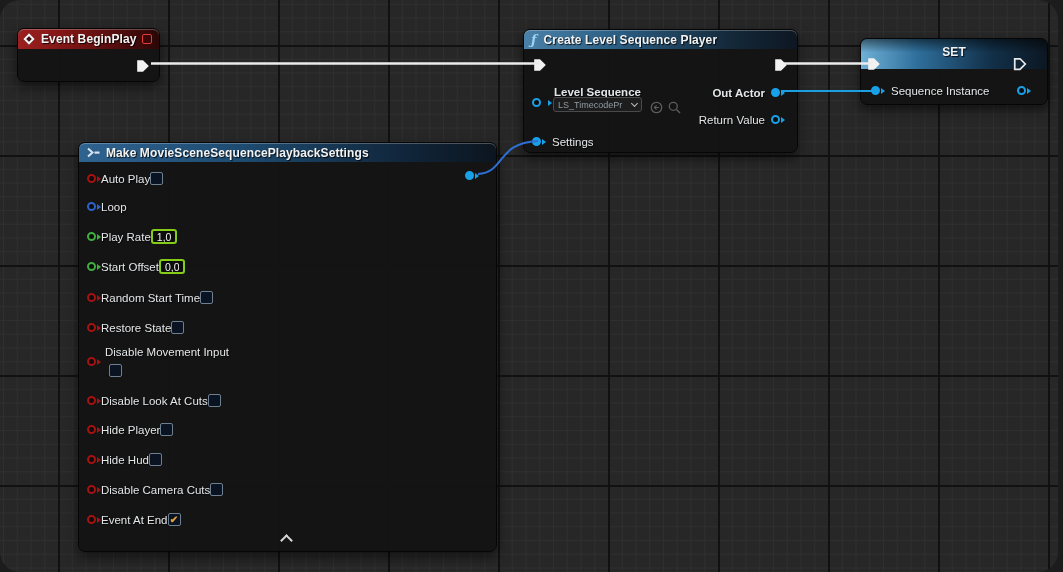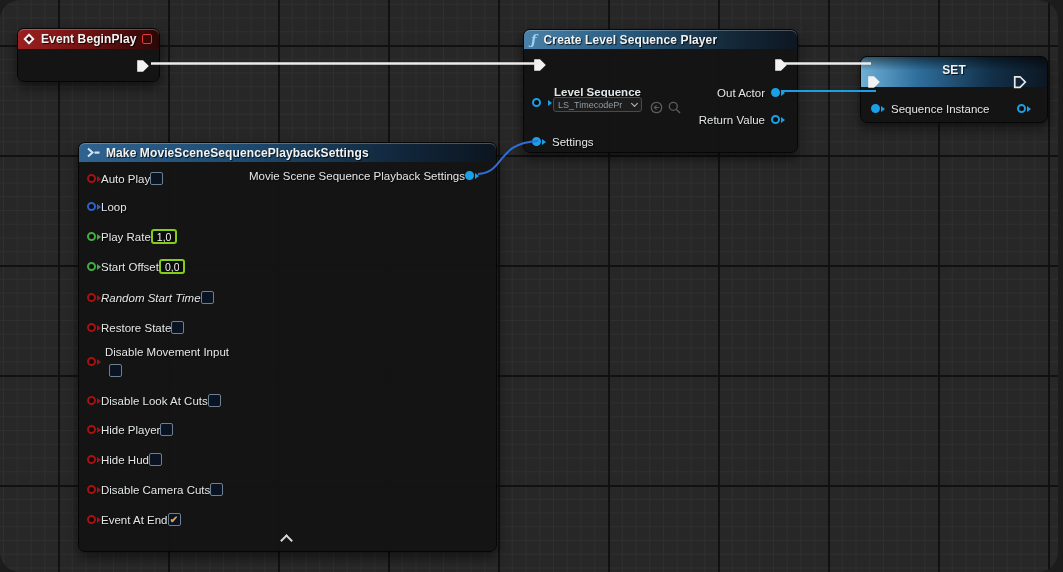--- a/index.html
+++ b/index.html
@@ -71,21 +71,21 @@
   .abs { position:absolute; display:flex; align-items:center; gap:6px; height:15px; }
   .dropdown {
     position:absolute; left:29px; top:67px; width:89px; height:15px;
     background:#1d1d1d; border:1px solid #4a4a4a; border-radius:3px;
     display:flex; align-items:center; padding:0 4px; gap:3px;
   }
   .dropdown .dval { color:#8f9aa3; font-size:9px; white-space:nowrap; overflow:hidden; width:68px; }
   .chev-down { width:5px; height:5px; border-right:1.5px solid #b9c2c9; border-bottom:1.5px solid #b9c2c9; transform:rotate(45deg); margin-left:auto; margin-top:-2px; flex:none; }
 
   
-  .n-set { left:860px; top:56px; width:188px; height:67px; }
+  .n-set { left:860px; top:38px; width:188px; height:67px; }
   .set-band {
     position:absolute; left:0; top:0; right:0; height:30px; border-radius:6px 6px 0 0;
     background:linear-gradient(to bottom, rgba(0,0,0,.5), rgba(0,0,0,0) 45%),
                linear-gradient(to right,#6fb0d6,#2f6f9c 30%,#123049 70%,#0c1722);
   }
   .set-title { position:absolute; left:0; right:0; top:6px; text-align:center; }
 
   
   .n-make { left:78px; top:142px; width:419px; height:410px; }
   .mrow { position:absolute; left:8px; display:flex; align-items:center; gap:0; height:15px; }
@@ -162,21 +162,21 @@
     </span>
 
     <span class="abs" style="left:8px;top:104px;">
       <span class="pin filled c-obj">
           <span class="pc"></span>
           <span class="nub"></span>
         </span>
       <span class="plabel">Settings</span>
     </span>
 
-    <span class="abs" style="right:12px;top:55px;">
+    <span class="abs" style="right:12px;top:55px;font-weight:bold;">
       <span class="plabel">Out Actor</span>
       <span class="pin filled c-obj">
           <span class="pc"></span>
           <span class="nub"></span>
         </span>
     </span>
     <span class="abs" style="right:12px;top:82px;">
       <span class="plabel">Return Value</span>
       <span class="pin c-obj">
           <span class="pc"></span>
@@ -218,21 +218,20 @@
       <span class="makeicon">
         <svg width="14" height="11" viewBox="0 0 14 11" fill="none">
             <path d="M2 1.5 L6.5 5.5 L2 9.5" stroke="#d7e4ee" stroke-width="2"></path>
             <rect x="8.5" y="4.5" width="5" height="2.2" fill="#d7e4ee"></rect>
           </svg>
       </span>
       <span class="ntitle">Make MovieSceneSequencePlaybackSettings</span>
     </div>
 
     <span class="mrow right" style="top:25px;">
-      <span class="plabel">Movie Scene Sequence Playback Settings</span>
       <span class="pin filled c-obj">
           <span class="pc"></span>
           <span class="nub"></span>
         </span>
     </span>
 
     <span class="mrow" style="top:28px;">
       <span class="pin c-bool">
           <span class="pc"></span>
           <span class="nub"></span>
@@ -260,21 +259,21 @@
 
     <span class="mrow" style="top:116px;">
       <span class="pin c-float">
           <span class="pc"></span>
           <span class="nub"></span>
         </span>
       <span class="plabel">Start Offset</span>
       <input class="num-field" value="0,0" style="">
     </span>
 
-    <span class="mrow" style="top:147px;font-style:italic;">
+    <span class="mrow" style="top:147px;">
       <span class="pin c-bool">
           <span class="pc"></span>
           <span class="nub"></span>
         </span>
       <span class="plabel">Random Start Time</span>
       <span class="checkbox"></span>
     </span>
 
     <span class="mrow" style="top:177px;">
       <span class="pin c-bool">

